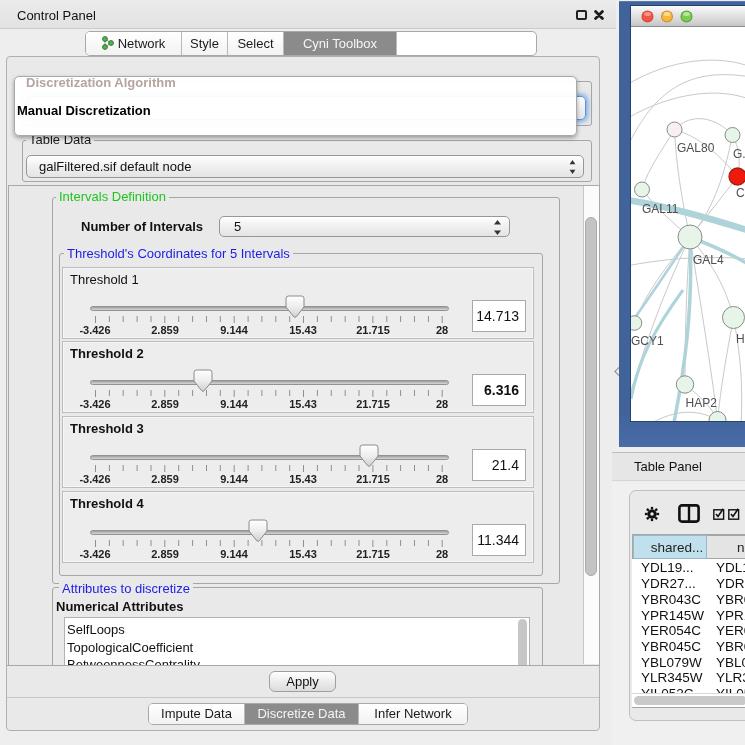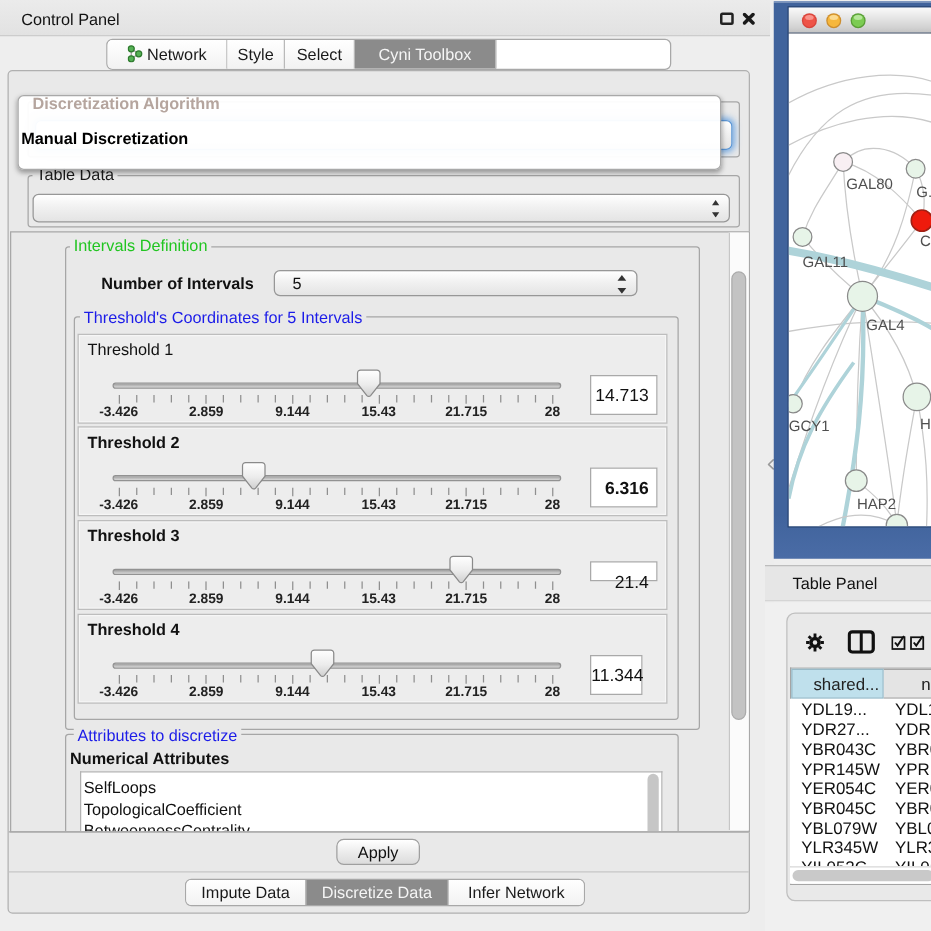--- a/index.html
+++ b/index.html
@@ -31,20 +31,21 @@
 </div>
 
 <div class="abs" style="left:6px;top:56px;width:594px;height:675px;border:1px solid #b0b0b0;border-radius:4px;background:#e9e9e9;"></div>
 
 <div class="grp" style="left:22px;top:81px;width:570px;height:45px;"></div>
 <div class="combo" style="left:28px;top:96px;width:558px;height:24px;border-color:#5a96d6;box-shadow:0 0 5px 2px rgba(90,155,225,0.8);"></div>
 
 <div class="grp" style="left:22px;top:140px;width:570px;height:42px;"></div>
 <div class="gtitle" style="left:26px;top:133px;color:#1a1a1a;">Table Data</div>
 <div class="combo" style="left:26px;top:155px;width:558px;height:23px;">
+ <div class="abs" style="left:12px;top:0;line-height:22px;font-size:13px;color:#111;">galFiltered.sif default node</div>
  <svg class="abs" style="right:7px;top:4px;" width="7" height="14" viewBox="0 0 7 14">
       <path d="M3.5 0 L6.4 4.2 H0.6 Z" fill="#333"></path>
       <path d="M3.5 14 L6.4 9.8 H0.6 Z" fill="#333"></path>
     </svg>
 </div>
 
 <div class="abs" style="left:14px;top:76px;width:563px;height:60px;background:rgba(255,255,255,0.96);border:1px solid #a9a9a9;border-radius:5px;box-shadow:0 2px 4px rgba(0,0,0,0.35);">
  <div style="position:absolute;left:2px;top:26px;font-size:13px;font-weight:bold;color:#000;">Manual Discretization</div>
 </div>
 <div class="abs" style="left:26px;top:75px;font-size:13px;font-weight:bold;color:#b5a59e;">Discretization Algorithm</div>
@@ -204,21 +205,21 @@
  <svg class="abs" style="left:296px;top:27px;" width="20" height="24" viewBox="0 0 20 24">
   <defs>
         <linearGradient id="th3" x1="0" y1="0" x2="0" y2="1">
           <stop offset="0" stop-color="#ffffff"></stop>
           <stop offset="0.55" stop-color="#ececec"></stop>
           <stop offset="1" stop-color="#cfcfcf"></stop>
         </linearGradient>
       </defs>
   <path d="M3.5 1 H16.5 A2.5 2.5 0 0 1 19 3.5 V12 L11.5 21.5 A2 2 0 0 1 8.5 21.5 L1 12 V3.5 A2.5 2.5 0 0 1 3.5 1 Z" fill="url(#th3)" stroke="#8a8a8a" stroke-width="1"></path>
  </svg>
- <div class="abs" style="left:409px;top:32px;width:54px;height:16px;background:#fff;border:1px solid #a9a9a9;font-size:14px;color:#111;line-height:30px;text-align:right;padding-right:6px;">21.4</div>
+ <div class="abs" style="left:409px;top:32px;width:54px;height:32px;background:#fff;border:1px solid #a9a9a9;font-size:14px;color:#111;line-height:30px;text-align:right;padding-right:6px;">21.4</div>
 </div>
 <div class="abs" style="left:62px;top:491px;width:472px;height:72px;background:#ededed;border:1px solid #bdbdbd;box-shadow:inset 0 0 0 1px #f6f6f6;">
  <div class="abs" style="left:7px;top:4px;font-size:13px;font-weight:bold;color:#111;">Threshold 4</div>
  <div class="abs" style="left:27px;top:38px;width:359px;height:5px;background:linear-gradient(#9e9e9e,#d8d8d8);border:1px solid #929292;border-radius:3px;"></div>
  <svg class="abs" style="left:30px;top:48px;" width="352" height="8" viewBox="0 0 352 8">
       <line x1="2.5" y1="0" x2="2.5" y2="7" stroke="#8f8f8f" stroke-width="1"></line>
       <line x1="16.4" y1="0" x2="16.4" y2="6" stroke="#8f8f8f" stroke-width="1"></line>
       <line x1="30.2" y1="0" x2="30.2" y2="6" stroke="#8f8f8f" stroke-width="1"></line>
       <line x1="44.1" y1="0" x2="44.1" y2="6" stroke="#8f8f8f" stroke-width="1"></line>
       <line x1="58.0" y1="0" x2="58.0" y2="6" stroke="#8f8f8f" stroke-width="1"></line>
@@ -253,21 +254,21 @@
  <svg class="abs" style="left:185px;top:27px;" width="20" height="24" viewBox="0 0 20 24">
   <defs>
         <linearGradient id="th4" x1="0" y1="0" x2="0" y2="1">
           <stop offset="0" stop-color="#ffffff"></stop>
           <stop offset="0.55" stop-color="#ececec"></stop>
           <stop offset="1" stop-color="#cfcfcf"></stop>
         </linearGradient>
       </defs>
   <path d="M3.5 1 H16.5 A2.5 2.5 0 0 1 19 3.5 V12 L11.5 21.5 A2 2 0 0 1 8.5 21.5 L1 12 V3.5 A2.5 2.5 0 0 1 3.5 1 Z" fill="url(#th4)" stroke="#8a8a8a" stroke-width="1"></path>
  </svg>
- <div class="abs" style="left:409px;top:32px;width:42px;height:32px;background:#fff;border:1px solid #a9a9a9;font-size:14px;color:#111;line-height:30px;text-align:right;padding-right:6px;">11.344</div>
+ <div class="abs" style="left:409px;top:32px;width:54px;height:32px;background:#fff;border:1px solid #a9a9a9;font-size:14px;color:#111;line-height:30px;text-align:right;padding-right:6px;">11.344</div>
 </div>
 <div class="abs" style="left:9px;top:186px;width:574px;height:479px;overflow:hidden;">
  <div style="position:absolute;left:43px;top:401px;width:491px;height:120px;border:1px solid #a6a6a6;border-radius:3px;"></div>
 </div>
 <div class="gtitle" style="left:59px;top:582px;color:#1c1ce8;">Attributes to discretize</div>
 <div class="abs" style="left:56px;top:599px;font-size:13px;font-weight:bold;color:#111;">Numerical Attributes</div>
 <div class="abs" style="left:64px;top:617px;width:466px;height:48px;background:#fff;border:1px solid #b2b2b2;border-bottom:none;overflow:hidden;">
  <div style="position:absolute;left:2px;top:3px;font-size:13px;color:#111;line-height:17.5px;">SelfLoops<br>TopologicalCoefficient<br>BetweennessCentrality</div>
  <div style="position:absolute;right:2px;top:1px;width:9px;height:60px;background:#c6c6c6;border-radius:5px;"></div>
 </div>

